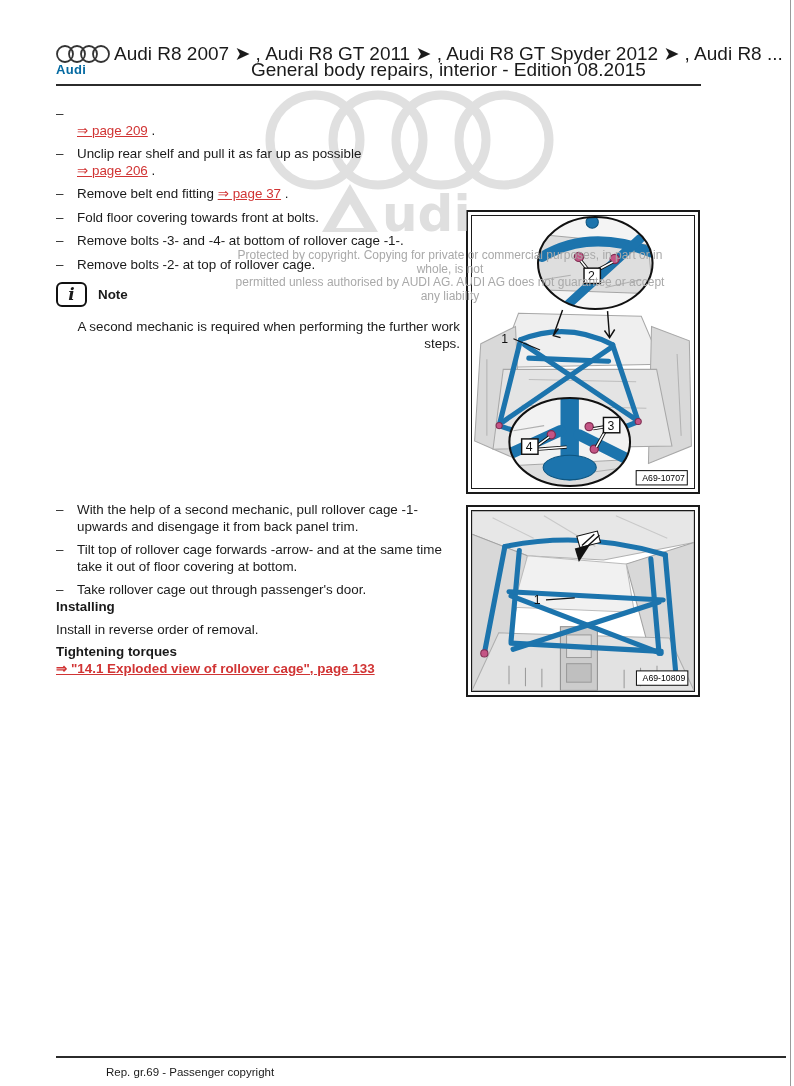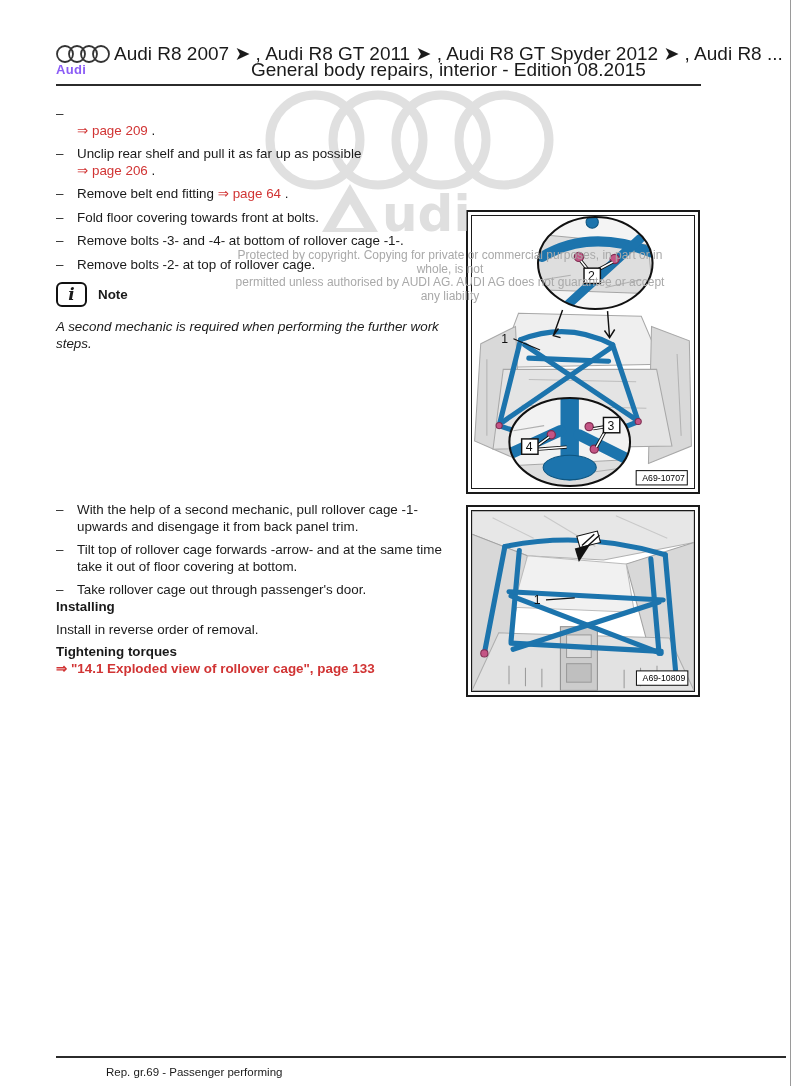--- a/index.html
+++ b/index.html
@@ -3,37 +3,37 @@
 <meta charset="utf-8">
 <style>
   html,body{margin:0;padding:0;background:#fff;}
   .page{position:relative;width:794px;height:1086px;background:#ffffff;overflow:hidden;
         font-family:"Liberation Sans", sans-serif;color:#1a1a1a;}
   .abs{position:absolute;}
 
   
   .hdr-rings{position:absolute;left:56px;top:44px;}
   .hdr-wordmark{position:absolute;left:56px;top:62px;font-weight:700;font-size:13px;
-                letter-spacing:.3px;color:#8b5cf6;}
+                letter-spacing:.3px;color:#0369a1;}
   .hdr-line{font-size:19px;line-height:16px;white-space:nowrap;text-align:center;}
   .hdr-rule{position:absolute;left:56px;top:84px;width:645px;height:2px;background:#2b2b2b;}
 
   
   .wm{z-index:6;pointer-events:none;}
   .wm-copy{position:absolute;left:230px;top:249px;width:440px;text-align:center;
            font-size:12px;line-height:13.5px;color:#a9a9a9;z-index:6;}
 
   
   .col{position:absolute;left:56px;width:408px;z-index:10;font-size:13.4px;line-height:16.5px;}
   .step{display:grid;grid-template-columns:21px 1fr;margin-bottom:7px;}
   .dash{color:#1a1a1a;}
-  .reflink{color:#d13434;cursor:pointer;}
+  .reflink{color:#d13434;text-decoration:underline;cursor:pointer;}
   .reflink.bold{font-weight:700;}
   .bold{font-weight:700;}
-  .italic{font-style:italic;}
+  .italic{text-align:right;}
 
   .note-icon{display:inline-block;width:27px;height:21px;border:2.5px solid #111;border-radius:6px;
              text-align:center;vertical-align:middle;
              font-family:"DejaVu Serif", serif;font-style:italic;font-weight:700;font-size:17px;line-height:21px;}
   .note-label{font-weight:700;font-size:13.4px;margin-left:11px;vertical-align:middle;}
 
   
   .figure{position:absolute;border:2.5px solid #1a1a1a;background:#fff;z-index:3;}
   .fig-inner{position:absolute;inset:3px;border:1.5px solid #1a1a1a;}
   .fig-inner svg{position:absolute;inset:0;width:100%;height:100%;}
@@ -100,21 +100,21 @@
     <div class="step">
       <span class="dash">–</span>
       <span class="step-text">
         <span>Unclip rear shelf and pull it as far up as possible</span><br>
         <a class="reflink">⇒ page 206</a><span> .</span>
       </span>
     </div>
 
     <div class="step">
       <span class="dash">–</span>
-      <span class="step-text"><span>Remove belt end fitting </span><a class="reflink">⇒ page 64</a><span> .</span></span>
+      <span class="step-text"><span>Remove belt end fitting </span><a class="reflink">⇒ page 37</a><span> .</span></span>
     </div>
 
     <div class="step">
       <span class="dash">–</span>
       <span class="step-text">Fold floor covering towards front at bolts.</span>
     </div>
 
     <div class="step">
       <span class="dash">–</span>
       <span class="step-text">Remove bolts -3- and -4- at bottom of rollover cage -1-.</span>
@@ -296,16 +296,16 @@
   <div class="col bold" style="top:599px;">Installing</div>
   <div class="col" style="top:622px;">Install in reverse order of removal.</div>
 
   <div class="col" style="top:644px;">
     <div class="bold">Tightening torques</div>
     <a class="reflink bold">⇒ "14.1 Exploded view of rollover cage", page 133</a>
   </div>
 
   <div class="ftr-rule"></div>
   <div class="ftr-page">134</div>
-  <div class="ftr-rep">Rep. gr.69 - Passenger performing</div>
+  <div class="ftr-rep">Rep. gr.69 - Passenger copyright</div>
 
   <div class="page-edge"></div>
 </div>
 
 </body></html>

